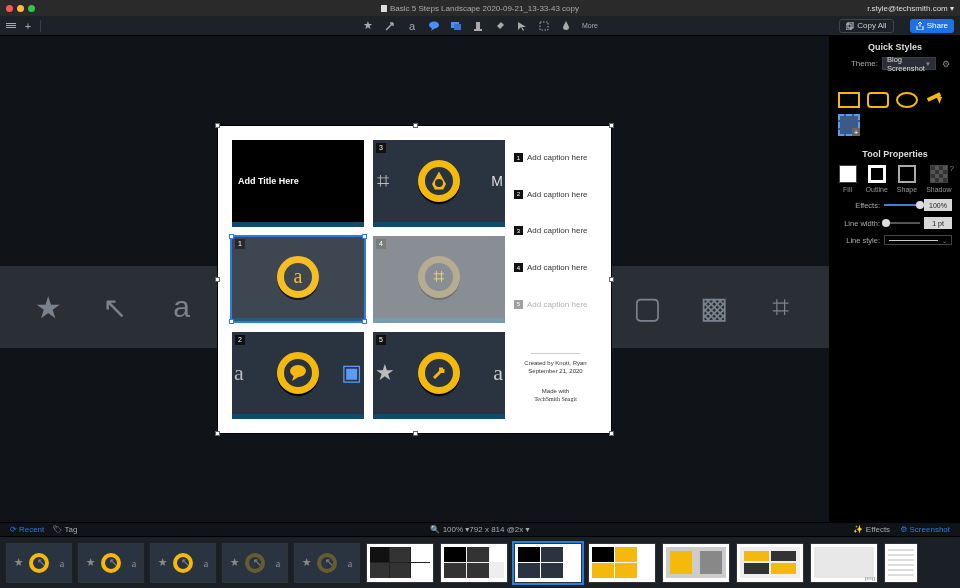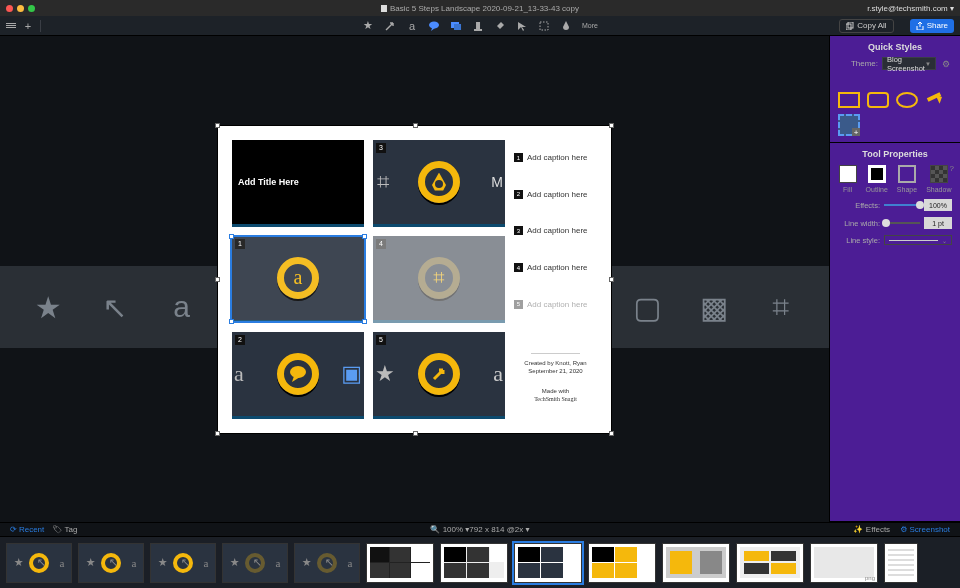--- a/index.html
+++ b/index.html
@@ -27,40 +27,40 @@
   
   .main{display:flex;height:486px}
   .canvas{flex:1;background:#101317;position:relative;display:flex;align-items:center;justify-content:center}
   
   .doc{width:393px;height:307px;background:#fff;position:relative;box-shadow:0 0 0 1px #000}
   .handle{position:absolute;width:5px;height:5px;background:#fff;border:1px solid #666}
   .h-tl{top:-3px;left:-3px}.h-tm{top:-3px;left:calc(50% - 2px)}.h-tr{top:-3px;right:-3px}
   .h-ml{top:calc(50% - 2px);left:-3px}.h-mr{top:calc(50% - 2px);right:-3px}
   .h-bl{bottom:-3px;left:-3px}.h-bm{bottom:-3px;left:calc(50% - 2px)}.h-br{bottom:-3px;right:-3px}
   .grid{position:absolute;top:14px;left:14px;right:14px;bottom:14px;display:grid;grid-template-columns:132px 132px 1fr;grid-template-rows:repeat(3,1fr);gap:9px}
-  .tile{background:#2a3340;position:relative;border-bottom:3px solid #0c4a6e;overflow:hidden;display:flex;align-items:center;justify-content:center}
+  .tile{background:#2a3340;position:relative;border-bottom:5px solid #0c4a6e;overflow:hidden;display:flex;align-items:center;justify-content:center}
   .tile .num{position:absolute;top:3px;left:3px;width:10px;height:10px;background:#111;color:#fff;font-size:7px;display:flex;align-items:center;justify-content:center}
   .tile.black{background:#000;color:#fff;font-size:9px;padding:0 6px;font-weight:600;justify-content:flex-start}
   .ring{width:42px;height:42px;border:7px solid #f5b80c;border-radius:50%;display:flex;align-items:center;justify-content:center;color:#f5b80c;box-shadow:0 2px 0 #000;font-size:20px}
   .ring .drop{width:14px;height:18px;background:#f5b80c;clip-path:polygon(50% 0,100% 70%,80% 100%,20% 100%,0 70%);position:relative}
   .ring .drop::after{content:"";position:absolute;width:8px;height:8px;border-radius:50%;background:#2a3340;left:3px;top:7px}
   .mini{position:absolute;color:#bbb;font-size:22px}
   .capcol{display:flex;flex-direction:column;gap:0;background:#fff;border:none}
   .caprow{flex:1;display:flex;align-items:center;gap:4px;font-size:8px;color:#333}
   .capnum{width:9px;height:9px;background:#111;color:#fff;font-size:6px;display:flex;align-items:center;justify-content:center}
   .credit{background:#fff;border:none;display:flex;flex-direction:column;align-items:center;justify-content:center;font-size:6px;color:#333;gap:2px}
   .credit .line{width:60%;height:1px;background:#ccc;margin:4px 0}
   .sel{position:absolute;outline:2px solid #2a7de1}
   .sel.sq{width:132px;height:84px;top:111px;left:14px}
   .sel-h{position:absolute;width:5px;height:5px;background:#fff;border:1px solid #2a7de1}
   
   .strip{position:absolute;height:82px;left:0;right:0;top:230px;background:rgba(60,66,74,.6);display:flex;align-items:center;justify-content:center;gap:30px;padding:0 30px}
   .strip .si{width:38px;height:38px;color:#7a828b;display:flex;align-items:center;justify-content:center;font-size:30px}
   
-  .panel{width:131px;background:#4c1d95;border-left:1px solid #000;display:flex;flex-direction:column}
+  .panel{width:131px;background:#000000;border-left:1px solid #000;display:flex;flex-direction:column}
   .p-sec{border-bottom:1px solid #000;padding:6px 8px}
   .p-title{text-align:center;font-size:9px;font-weight:600;color:#ddd;margin-bottom:5px}
   .p-row{display:flex;align-items:center;gap:4px;font-size:8px;color:#aaa;margin-bottom:22px}
   .p-row .lab{width:40px;text-align:right}
   .dd{flex:1;height:13px;background:#2a2e36;border:1px solid #3a3e45;display:flex;align-items:center;padding:0 4px;justify-content:space-between;font-size:7.5px;color:#ddd}
   .chev{font-size:6px;color:#888}
   .gear{width:12px;height:12px;display:flex;align-items:center;justify-content:center;color:#888;font-size:9px}
   .shapes{display:flex;gap:7px;margin-top:2px}
   .shp{width:22px;height:16px;border:2px solid #f5b80c}
   .shp.rr{border-radius:4px}

